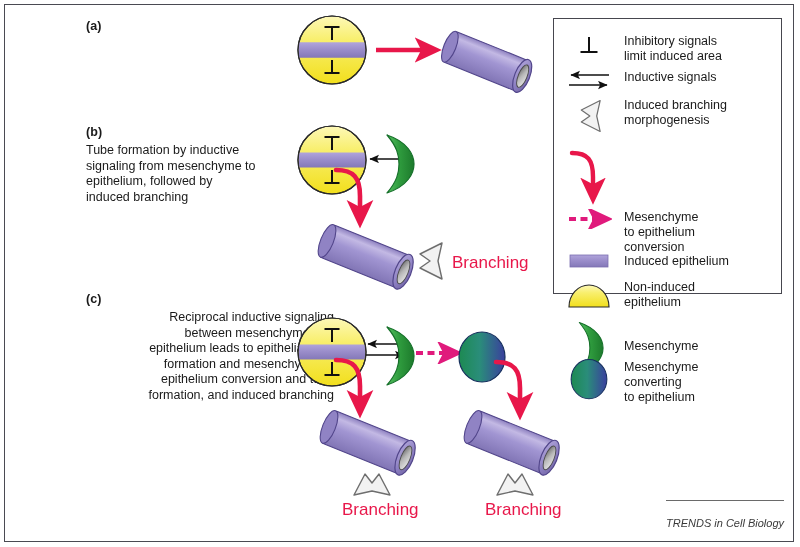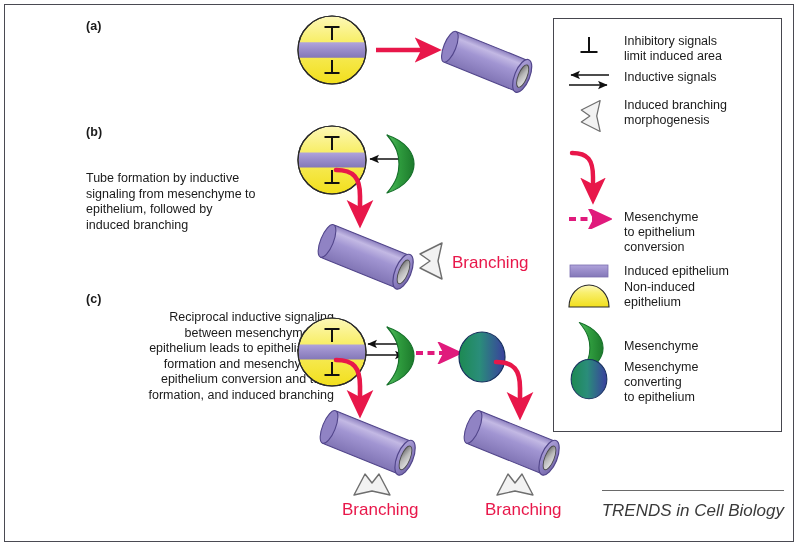--- a/index.html
+++ b/index.html
@@ -24,21 +24,21 @@
   }
   .panel-text{
     position:absolute;
     font-size:12.5px;color:#1a1a1a;
     line-height:15.5px;
     white-space:pre-line;
   }
   
   .legend{
     position:absolute;left:553px;top:18px;
-    width:229px;height:414px;
+    width:229px;height:276px;
     border:1px solid #46464e;
     box-sizing:border-box;
     background:#fff;
   }
   .legend-row{
     position:absolute;left:0;width:229px;
     display:flex;align-items:flex-start;
   }
   .legend-icon{
     width:70px;flex:0 0 70px;
@@ -52,24 +52,24 @@
   .epi-circle{position:absolute;}
   .tube{position:absolute;}
   .mes{position:absolute;}
   .conv{position:absolute;}
   .arrow-svg{position:absolute;}
   .branch-label{
     position:absolute;
     font-size:17px;color:#e8174a;white-space:nowrap;
   }
   .credit{
-    position:absolute;right:16px;bottom:26px;
-    font-size:17px;font-style:italic;color:#3a3a3a;
+    position:absolute;right:16px;bottom:18px;
+    font-size:11px;font-style:italic;color:#3a3a3a;
     border-top:1px solid #6a6a6a;
-    padding-top:10px;
+    padding-top:16px;
     white-space:nowrap;
   }
 </style>
 </head>
 <body>
 
 <div id="figure">
   <div class="frame"></div>
 
   <svg width="0" height="0" style="position:absolute">
@@ -150,21 +150,21 @@
   <svg class="tube" style="left:437px;top:24px;" width="104" height="76" viewBox="0 0 104 76">
     <g transform="rotate(22 52 38)">
       <rect x="10" y="22" width="78" height="33" rx="2" fill="url(#gTube)" stroke="#51458a" stroke-width="1.1"></rect>
       <ellipse cx="10" cy="38.5" rx="6" ry="16.5" fill="#9083c4" stroke="#51458a" stroke-width="1.1"></ellipse>
       <ellipse cx="88" cy="38.5" rx="7.5" ry="17.5" fill="url(#gTubeRim)" stroke="#51458a" stroke-width="1.2"></ellipse>
       <ellipse cx="88.5" cy="38.5" rx="4.4" ry="12" fill="url(#gLumen)" stroke="#4b4b4b" stroke-width="0.9"></ellipse>
     </g>
   </svg>
 
   <div class="panel-label" style="left:86px;top:125px;">(b)</div>
-  <div class="panel-text" style="left:86px;top:143px;width:235px;margin-top:28px;">Tube formation by inductive
+  <div class="panel-text" style="left:86px;top:143px;width:235px;">Tube formation by inductive
 signaling from mesenchyme to
 epithelium, followed by
 induced branching</div>
 
   <svg class="epi-circle" style="left:296px;top:124px;" width="72" height="72" viewBox="0 0 72 72">
     <circle cx="36" cy="36" r="34" fill="url(#gYellow)" stroke="#2a2a2a" stroke-width="1.2"></circle>
     <clipPath id="clipB">
         <circle cx="36" cy="36" r="33.4"></circle>
       </clipPath>
     <g clip-path="url(#clipB)">
@@ -330,21 +330,21 @@
       <div class="legend-icon">
         <svg width="46" height="20" viewBox="0 0 46 20">
           <line x1="3" y1="10" x2="31" y2="10" stroke="#e01a7c" stroke-width="4.2" stroke-dasharray="7,4.5" marker-end="url(#mPinkArrow)"></line>
         </svg>
       </div>
       <div class="legend-text">Mesenchyme
 to epithelium
 conversion</div>
     </div>
 
-    <div class="legend-row" style="top:244px;text-align:right;">
+    <div class="legend-row" style="top:234px;text-align:right;">
       <div class="legend-icon">
         <svg width="44" height="16" viewBox="0 0 44 16">
           <rect x="3" y="2" width="38" height="12" fill="url(#gPurpleBand)" stroke="#7a6eb0" stroke-width="0.8"></rect>
         </svg>
       </div>
       <div class="legend-text">Induced epithelium</div>
     </div>
 
     <div class="legend-row" style="top:260px;align-items:flex-end;">
       <div class="legend-icon">

